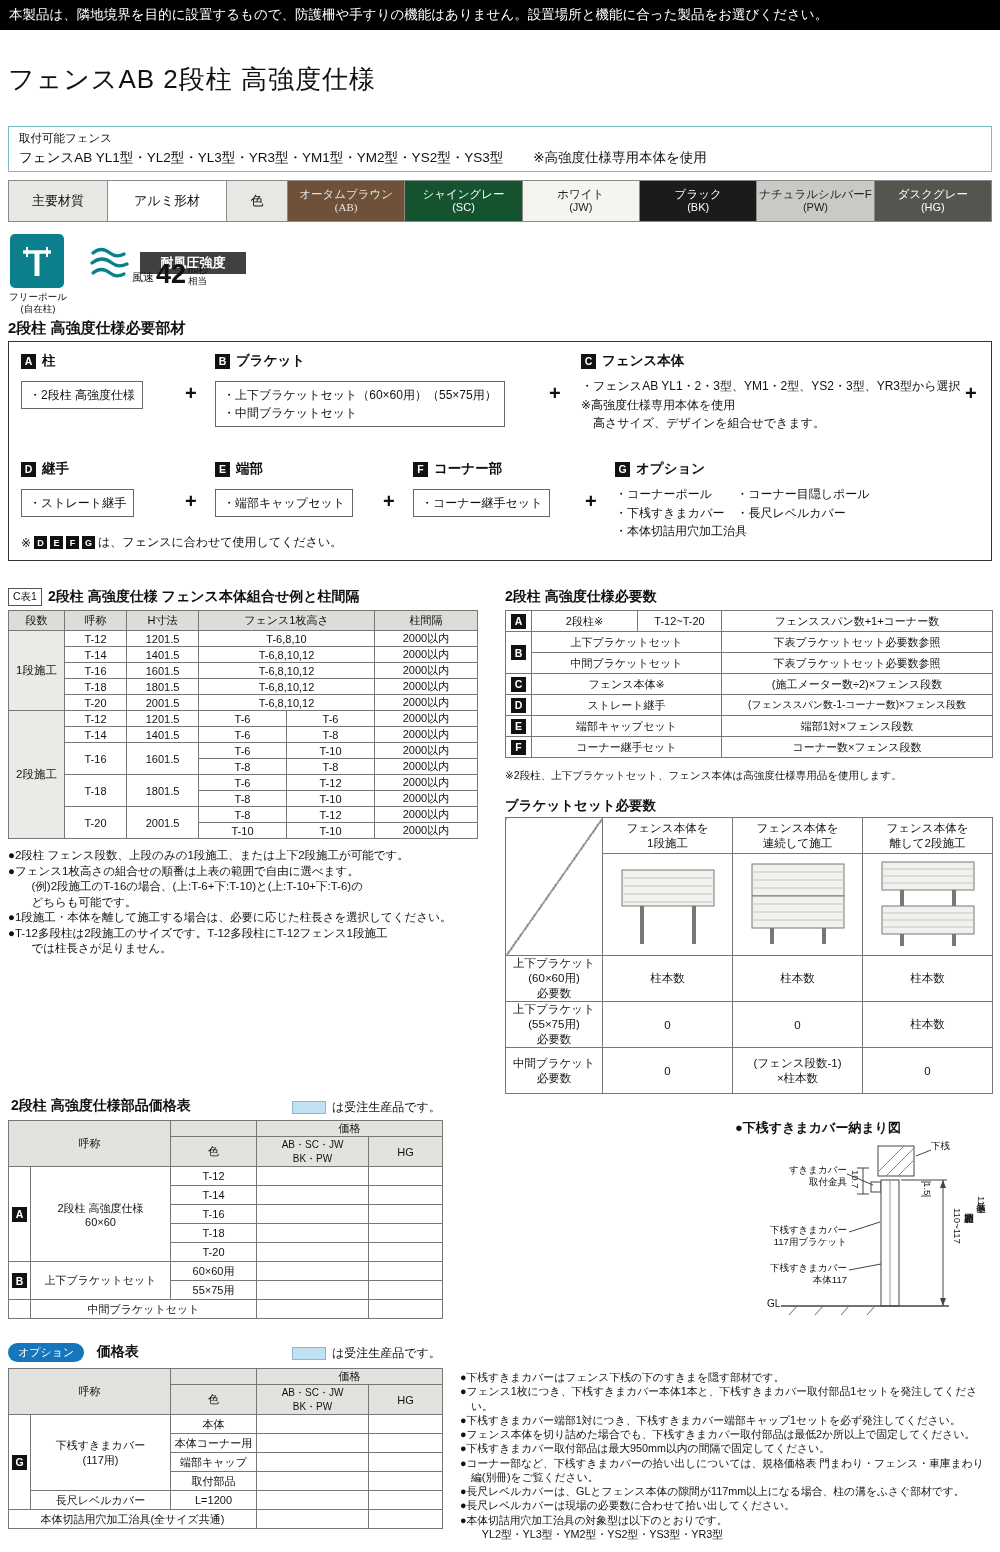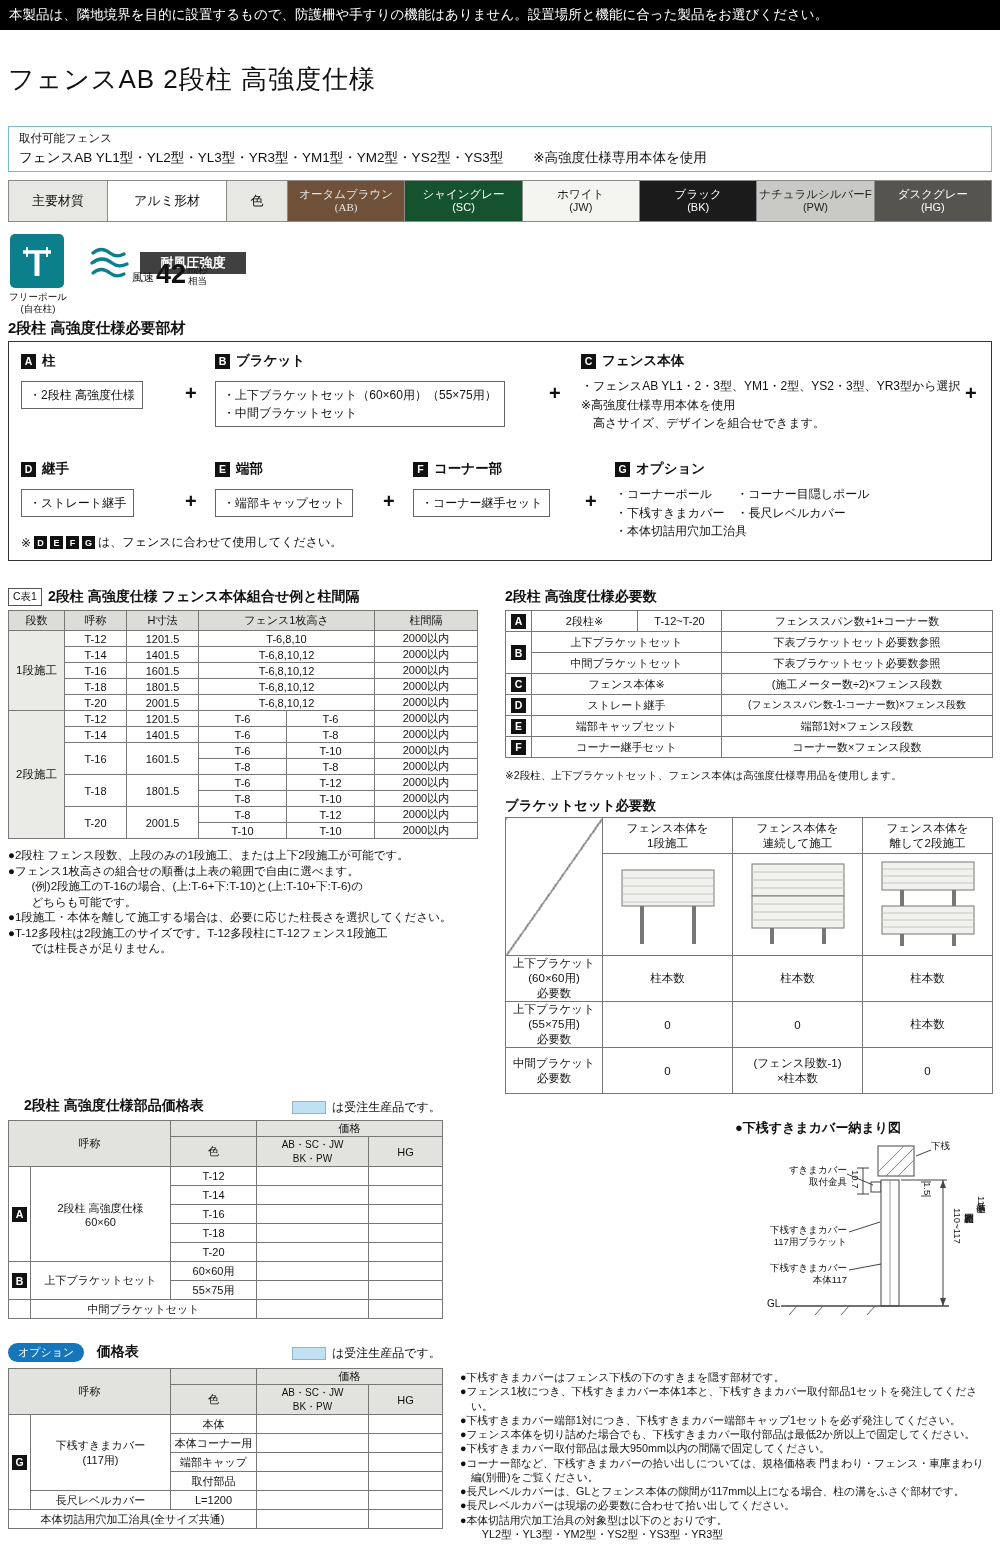--- a/index.html
+++ b/index.html
@@ -480,21 +480,21 @@
       <td class="pre lbl">中間ブラケット
 必要数</td>
       <td>0</td>
       <td class="pre">(フェンス段数-1)
 ×柱本数</td>
       <td>0</td>
     </tr>
   </tbody>
 </table>
 
-<div class="abs b" style="left:24px; top:1097px; font-size:14px;">2段柱 高強度仕様部品価格表</div>
+<div class="abs b" style="left:11px; top:1097px; font-size:14px;">2段柱 高強度仕様部品価格表</div>
 <div class="abs legend" style="left:292px; top:1099px;">
   <span class="lg-swatch" style="background-color: rgb(191, 225, 242);"></span>
   <span>は受注生産品です。</span>
 </div>
 <table class="abs t-price" style="left:8px; top:1120px;">
   <colgroup>
       <col style="width:22px">
       <col style="width:140px">
       <col style="width:86px">
       <col style="width:112px">

